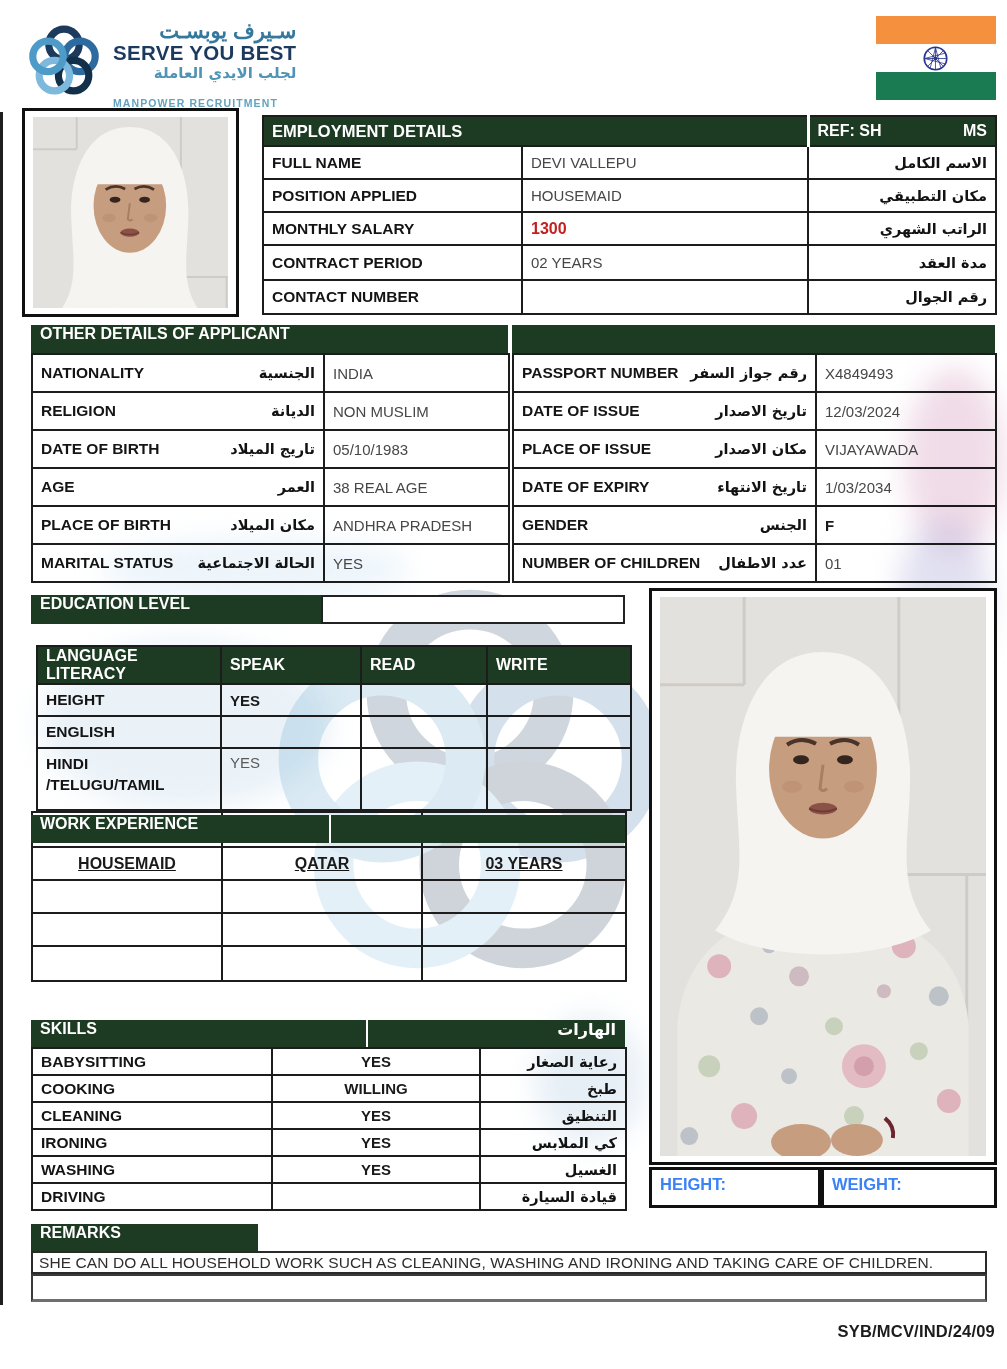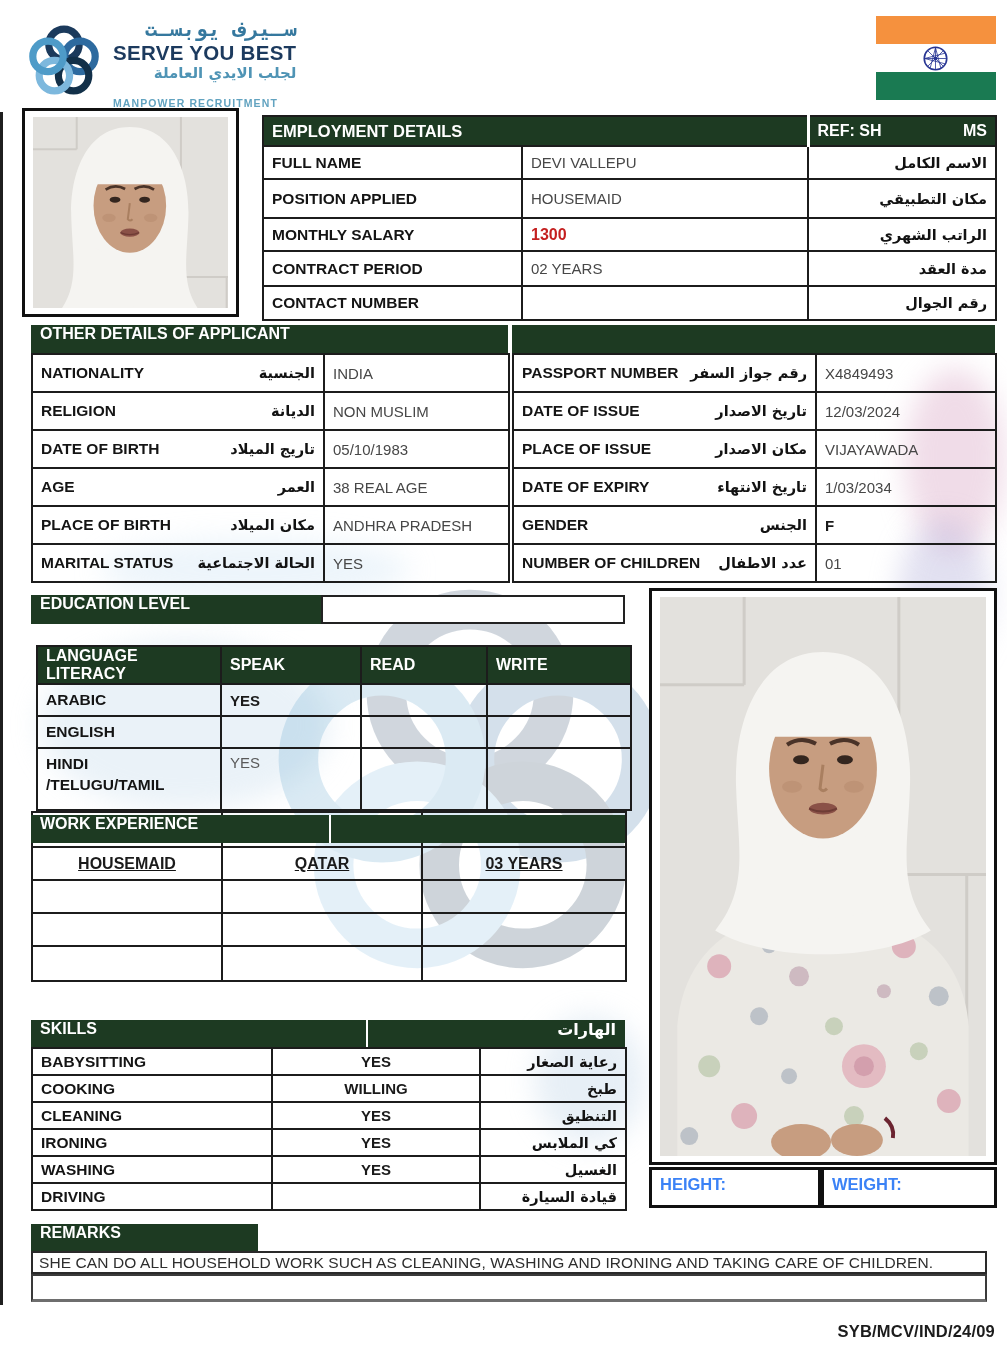--- a/index.html
+++ b/index.html
@@ -21,21 +21,21 @@
   .valb{font-weight:bold;font-size:15px;color:#1a1a1a;}
   .red{color:#c41f1f;font-weight:bold;font-size:16px;}
   .ar{font-family:"DejaVu Sans",sans-serif;font-weight:bold;font-size:14.5px;color:#121212;}
   .ctr{text-align:center;}
   .rgt{text-align:right;}
   .pairs{display:flex;justify-content:space-between;align-items:center;gap:4px;}
   .z1{z-index:1;}
   
   .logo{display:flex;gap:9px;align-items:flex-start;}
   .logo-text{display:flex;flex-direction:column;line-height:1.06;}
-  .logo-ar1{font-family:Liberation Mono, monospace;color:#35789e;font-weight:bold;font-size:21px;}
+  .logo-ar1{font-family:Liberation Sans, sans-serif;color:#35789e;font-weight:bold;font-size:21px;}
   .logo-en1{color:#1c3a5e;font-weight:bold;font-size:20.5px;letter-spacing:.3px;}
   .logo-ar2{font-family:"DejaVu Sans",sans-serif;color:#4f94b5;font-weight:bold;font-size:15px;margin-top:2px;}
   .logo-en2{color:#62a3c0;font-weight:bold;font-size:10.5px;letter-spacing:1.1px;margin-top:16px;}
   
   .flag{width:120px;height:84px;position:relative;}
   .flag .s1{height:28px;background:#f5913e;}
   .flag .s2{height:28px;background:#ffffff;position:relative;}
   .flag .s3{height:28px;background:#1a7a52;}
   
   .photobox{background:#ffffff;border:3px solid #101010;box-sizing:border-box;padding:6px 8px;z-index:2;}
@@ -188,21 +188,21 @@
               <span>REF: SH</span>
               <span>MS</span>
             </div>
       </td>
     </tr>
     <tr style="height:33px">
       <td class="lbl">FULL NAME</td>
       <td class="val">DEVI VALLEPU</td>
       <td class="ar rgt" dir="rtl">الاسم الكامل</td>
     </tr>
-    <tr style="height:39px">
+    <tr style="height:33px">
       <td class="lbl">POSITION APPLIED</td>
       <td class="val">HOUSEMAID</td>
       <td class="ar rgt" dir="rtl">مكان التطبيقي</td>
     </tr>
     <tr style="height:33px">
       <td class="lbl">MONTHLY SALARY</td>
       <td class="red">1300</td>
       <td class="ar rgt" dir="rtl">الراتب الشهري</td>
     </tr>
     <tr style="height:35px">
@@ -362,21 +362,21 @@
         <col style="width:144px">
       </colgroup>
     <tbody>
         <tr style="height:31px">
       <td class="green">LANGUAGE LITERACY</td>
       <td class="green">SPEAK</td>
       <td class="green">READ</td>
       <td class="green">WRITE</td>
     </tr>
     <tr style="height:32px">
-      <td class="lbl">ARABIC</td>
+      <td class="lbl">HEIGHT</td>
       <td class="valb">YES</td>
       <td></td>
       <td></td>
     </tr>
     <tr style="height:32px">
       <td class="lbl">ENGLISH</td>
       <td></td>
       <td></td>
       <td></td>
     </tr>

